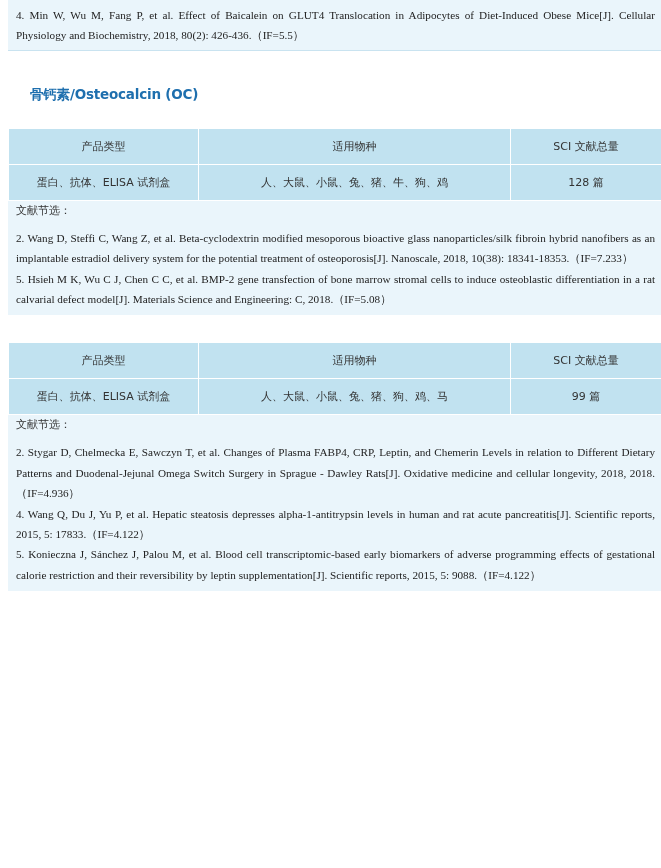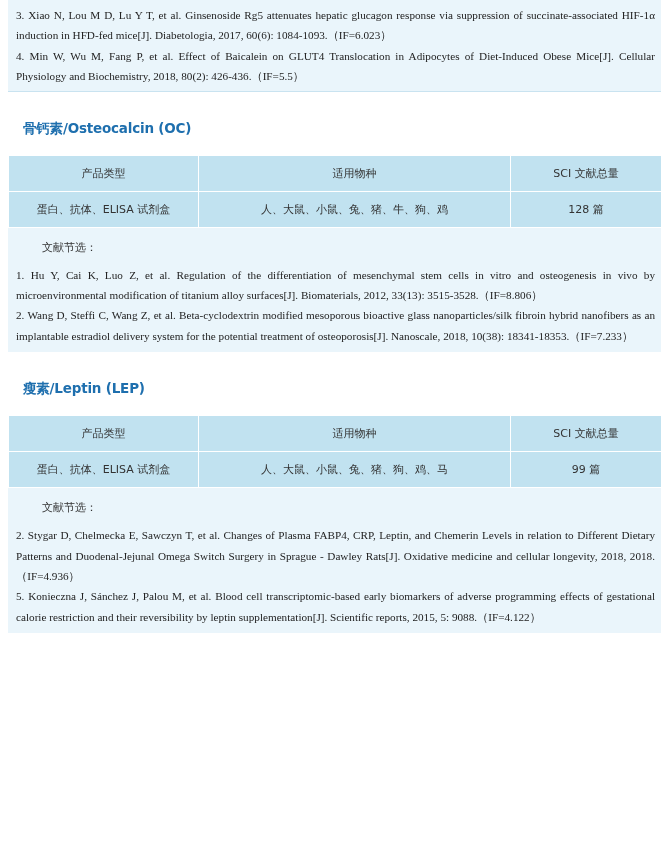--- a/index.html
+++ b/index.html
@@ -1,30 +1,29 @@
 <!DOCTYPE html>
 <html><head>
 <meta charset="utf-8">
 <style>
   html, body { margin: 0; padding: 0; background: #ffffff; }
   body { width: 661px; height: 868px; overflow: hidden; position: relative; font-family: "Liberation Serif", serif; color: #222; }
   .refbox { background: #eaf5fb; margin-left: 8px; width: 653px; box-sizing: border-box; padding: 0 6px 0 8px; }
   .refbox.top { padding-top: 5px; padding-bottom: 4px; border-bottom: 1px solid #c9e3f0; }
   .ref { font-size: 11.2px; line-height: 20.4px; text-align: justify; text-align-last: left; }
-  .section-title { font-family: "DejaVu Sans", sans-serif; font-weight: bold; color: #1e6fae; font-size: 13.5px; margin: 9px; padding-left: 14px; letter-spacing: -0.2px; }
+  .section-title { font-family: "DejaVu Sans", sans-serif; font-weight: bold; color: #1e6fae; font-size: 13.5px; margin: 16px; padding-left: 14px; letter-spacing: -0.2px; }
   .tbl { margin-left: 8px; width: 653px; border-collapse: collapse; table-layout: fixed; font-family: "DejaVu Sans", sans-serif; font-size: 11px; color: #333; }
   .tbl td { background: #c1e2f0; border: 1px solid #ffffff; text-align: center; height: 35px; padding: 0; }
   .tbl tr:first-child td { border-top: none; }
-  .intro { font-family: "DejaVu Serif", serif; font-size: 11px; line-height: 20px; padding-top: 10px; color: #333; margin-left: 26px; }
+  .intro { font-family: "DejaVu Serif", serif; font-size: 11px; line-height: 20px; padding-top: 0; color: #333; }
 </style>
 </head>
 <body>
 
 <div class="refbox top">
-  <div class="ref">3. Xiao N, Lou M D, Lu Y T, et al. Ginsenoside Rg5 attenuates hepatic glucagon response via suppression of succinate-associated HIF-1α induction in HFD-fed mice[J]. Diabetologia, 2017, 60(6): 1084-1093.（IF=6.023）</div>
   <div class="ref">4. Min W, Wu M, Fang P, et al. Effect of Baicalein on GLUT4 Translocation in Adipocytes of Diet-Induced Obese Mice[J]. Cellular Physiology and Biochemistry, 2018, 80(2): 426-436.（IF=5.5）</div>
 </div>
 
 <div>
   <div style="height:19px"></div>
   <h2 class="section-title">骨钙素/Osteocalcin (OC)</h2>
   <div style="height:9px"></div>
   <table class="tbl">
     <colgroup>
         <col style="width:190px">
@@ -40,28 +39,27 @@
     <tr>
       <td>蛋白、抗体、ELISA 试剂盒</td>
       <td>人、大鼠、小鼠、兔、猪、牛、狗、鸡</td>
       <td>128 篇</td>
     </tr>
   </tbody>
     </table>
   <div class="refbox" style="padding-bottom:6px">
     <div class="intro">文献节选：</div>
     <div style="height:7px"></div>
-    <div class="ref">1. Hu Y, Cai K, Luo Z, et al. Regulation of the differentiation of mesenchymal stem cells in vitro and osteogenesis in vivo by microenvironmental modification of titanium alloy surfaces[J]. Biomaterials, 2012, 33(13): 3515-3528.（IF=8.806）</div>
     <div class="ref">2. Wang D, Steffi C, Wang Z, et al. Beta-cyclodextrin modified mesoporous bioactive glass nanoparticles/silk fibroin hybrid nanofibers as an implantable estradiol delivery system for the potential treatment of osteoporosis[J]. Nanoscale, 2018, 10(38): 18341-18353.（IF=7.233）</div>
+    <div class="ref">5. Hsieh M K, Wu C J, Chen C C, et al. BMP-2 gene transfection of bone marrow stromal cells to induce osteoblastic differentiation in a rat calvarial defect model[J]. Materials Science and Engineering: C, 2018.（IF=5.08）</div>
   </div>
 </div>
 
 <div>
   <div style="height:19px"></div>
-  <h2 class="section-title">瘦素/Leptin (LEP)</h2>
   <div style="height:9px"></div>
   <table class="tbl">
     <colgroup>
         <col style="width:190px">
         <col style="width:312px">
         <col style="width:151px">
       </colgroup>
     <tbody>
         <tr>
       <td>产品类型</td>
@@ -72,15 +70,16 @@
       <td>蛋白、抗体、ELISA 试剂盒</td>
       <td>人、大鼠、小鼠、兔、猪、狗、鸡、马</td>
       <td>99 篇</td>
     </tr>
   </tbody>
     </table>
   <div class="refbox" style="padding-bottom:6px">
     <div class="intro">文献节选：</div>
     <div style="height:7px"></div>
     <div class="ref">2. Stygar D, Chelmecka E, Sawczyn T, et al. Changes of Plasma FABP4, CRP, Leptin, and Chemerin Levels in relation to Different Dietary Patterns and Duodenal-Jejunal Omega Switch Surgery in Sprague - Dawley Rats[J]. Oxidative medicine and cellular longevity, 2018, 2018.（IF=4.936）</div>
+    <div class="ref">4. Wang Q, Du J, Yu P, et al. Hepatic steatosis depresses alpha-1-antitrypsin levels in human and rat acute pancreatitis[J]. Scientific reports, 2015, 5: 17833.（IF=4.122）</div>
     <div class="ref">5. Konieczna J, Sánchez J, Palou M, et al. Blood cell transcriptomic-based early biomarkers of adverse programming effects of gestational calorie restriction and their reversibility by leptin supplementation[J]. Scientific reports, 2015, 5: 9088.（IF=4.122）</div>
   </div>
 </div>
 
 </body></html>

